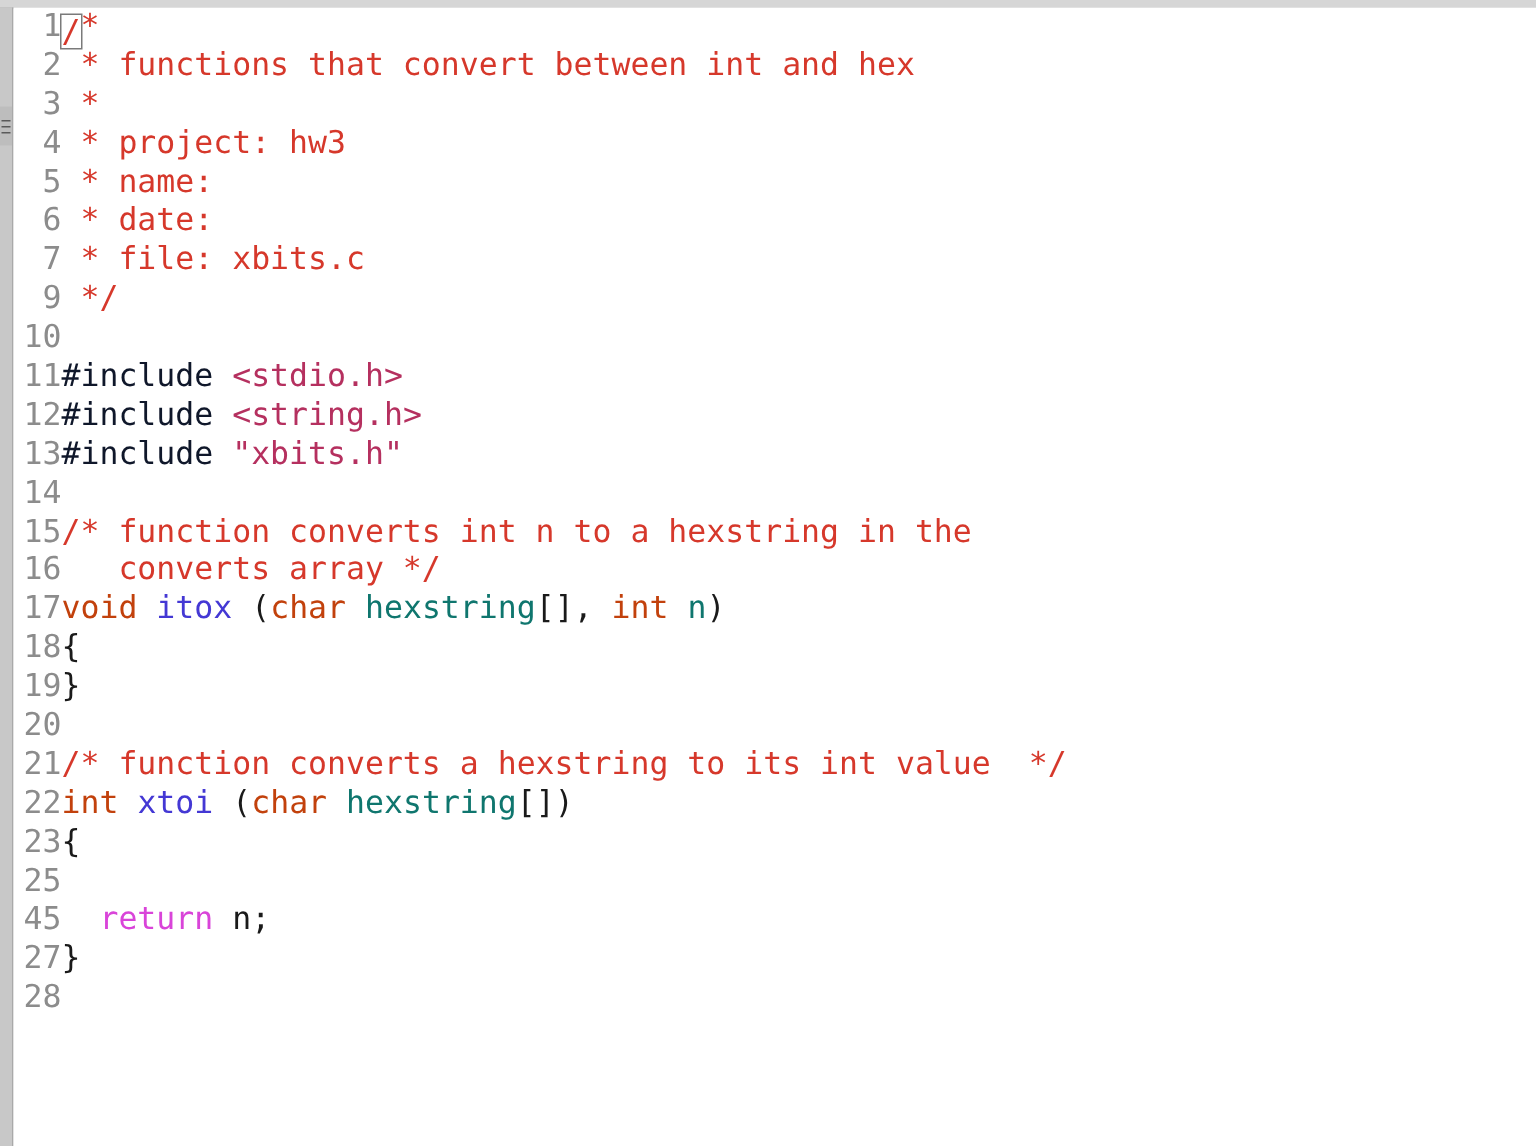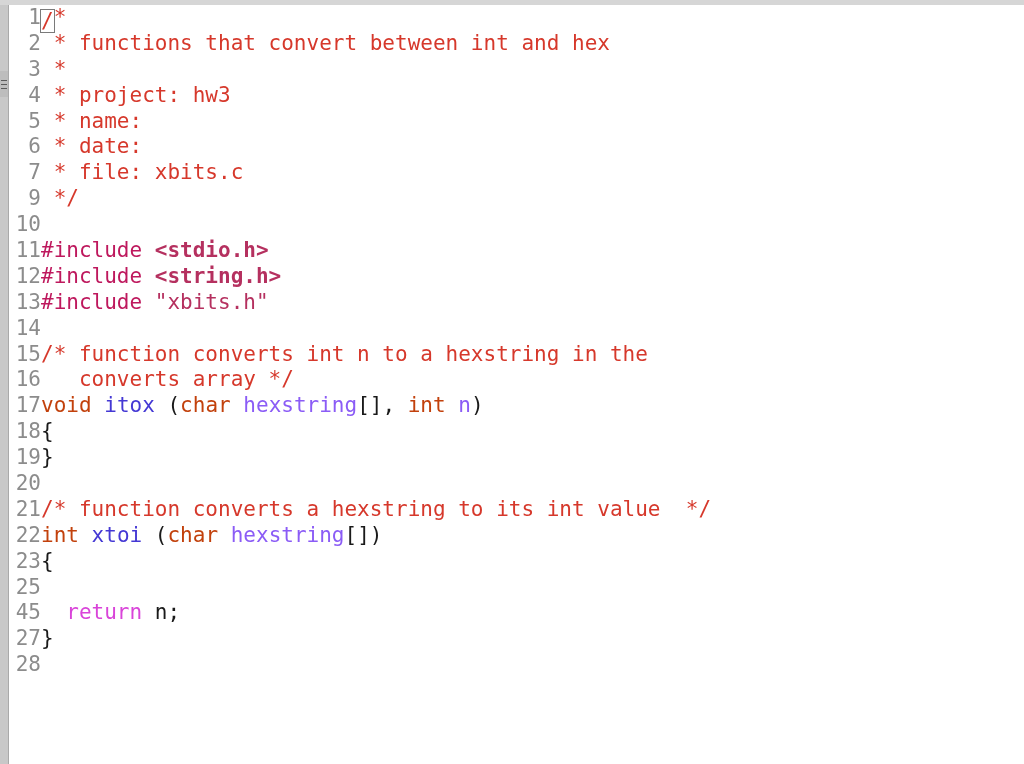--- a/index.html
+++ b/index.html
@@ -91,26 +91,26 @@
     user-select: none;
   }
 
   .code {
     display: inline;
     color: #1a1a1a;
   }
 
   
   .tok-comment  { color: #d6382b; }
-  .tok-preproc  { color: #be185d; }
-  .tok-header   { color: #b5305f; font-weight: bold; }
+  .tok-preproc  { color: #0f172a; }
+  .tok-header   { color: #b5305f; }
   .tok-string   { color: #b5305f; }
   .tok-type     { color: #c2410c; }
   .tok-func     { color: #4438d4; }
-  .tok-var      { color: #8b5cf6; }
+  .tok-var      { color: #0f766e; }
   .tok-keyword  { color: #d944d9; }
   .tok-plain    { color: #1a1a1a; }
   .tok-number   { color: #1a1a1a; }
 
   
   .caret-box {
     display: inline-block;
     position: relative;
     outline: 1.5px solid #7a7a7a;
     outline-offset: 0px;

